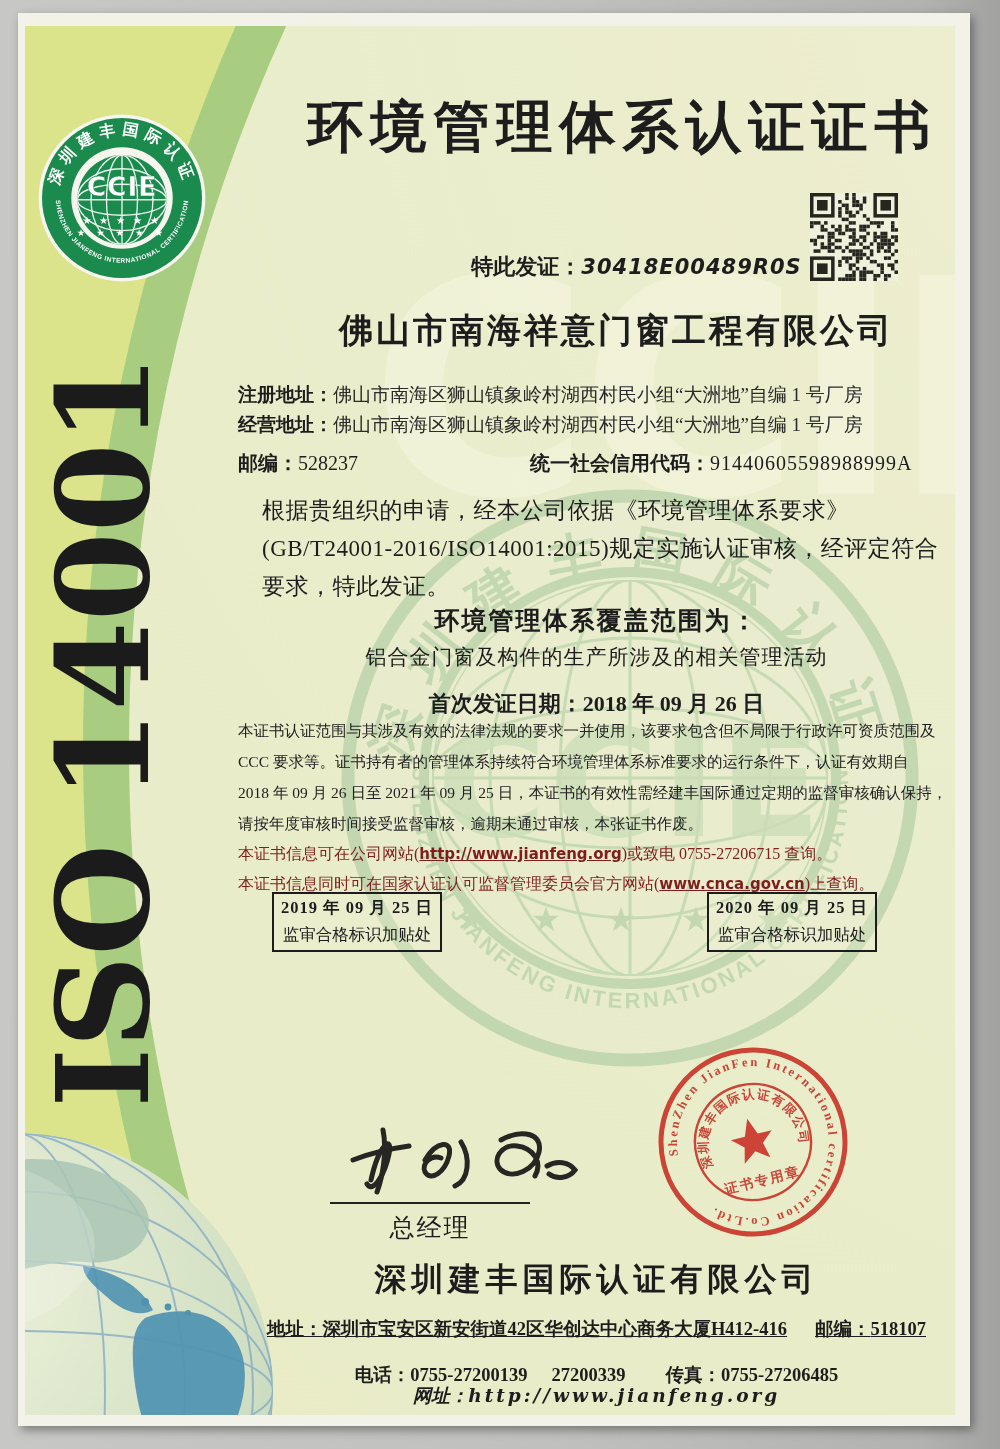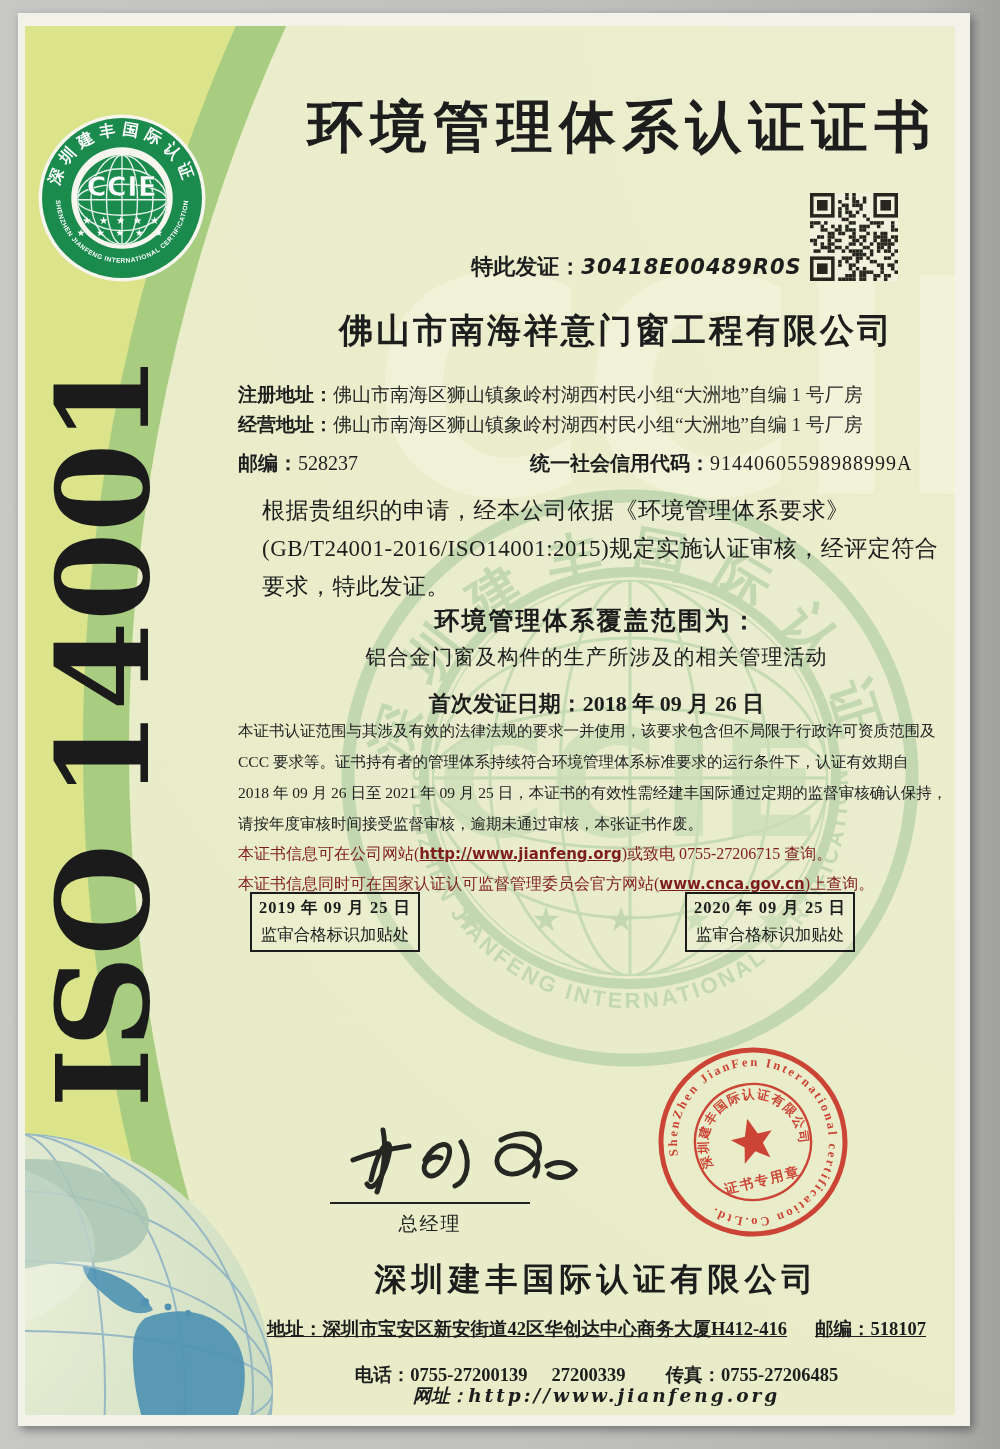--- a/index.html
+++ b/index.html
@@ -44,27 +44,27 @@
   .body-par{top:466px;font-size:23px;line-height:38px;letter-spacing:.5px;white-space:nowrap;margin-left:24px;}
   .scope-h{top:578px;text-align:center;font-size:25px;font-weight:700;letter-spacing:2px;}
   .scope{top:617px;text-align:center;font-size:21px;letter-spacing:1px;}
   .fissue{top:651px;text-align:center;font-size:22px;font-weight:700;margin-top:12px;}
   .terms{top:689px;font-size:15.5px;line-height:31px;white-space:nowrap;color:#222;}
   .info{font-size:16px;white-space:nowrap;color:#7f1d1d;}
   .i1{top:818px;} .i2{top:848px;}
   .info .url{font-family:"DejaVu Sans","Liberation Sans",sans-serif;font-weight:700;font-size:15px;text-decoration:underline;}
   .stickbox{
     position:absolute;top:866px;width:166px;height:56px;border:2px solid #1c1c1c;
-    text-align:center;font-size:16.5px;line-height:27px;background:rgba(240,242,216,.25);
+    text-align:center;font-size:16.5px;line-height:27px;background:rgba(240,242,216,.25);margin-left:22px;
   }
   .b1{left:12px;} .b2{left:447px;}
   .stickbox .d{font-weight:700;letter-spacing:1px;}
   .sig-svg{position:absolute;left:318px;top:1076px;width:250px;height:118px;}
   .sig-line{position:absolute;left:305px;top:1176px;width:200px;border-top:2px solid #222;}
-  .sig-title{position:absolute;left:305px;top:1185px;width:200px;text-align:center;font-size:19px;letter-spacing:2px;}
+  .sig-title{position:absolute;left:305px;top:1185px;width:200px;text-align:center;font-size:25px;letter-spacing:2px;}
   .seal-svg{position:absolute;left:628px;top:1016px;width:200px;height:200px;}
   .issuer-name{top:1232px;text-align:center;font-size:32px;font-weight:700;letter-spacing:5px;white-space:nowrap;}
   .foot{font-weight:700;white-space:nowrap;font-size:18.5px;}
   .f1{top:1290px;text-align:center;text-decoration:underline;}
   .f2{top:1324px;text-align:center;margin-top:12px;}
   .f3{top:1357px;text-align:center;font-style:italic;}
   .f1 .gap{display:inline-block;width:28px;}
   .f2 .gap1{display:inline-block;width:24px;} .f2 .gap2{display:inline-block;width:40px;}
   .f3 .site{font-family:"DejaVu Serif","Liberation Serif",serif;letter-spacing:3px;}
 </style>

